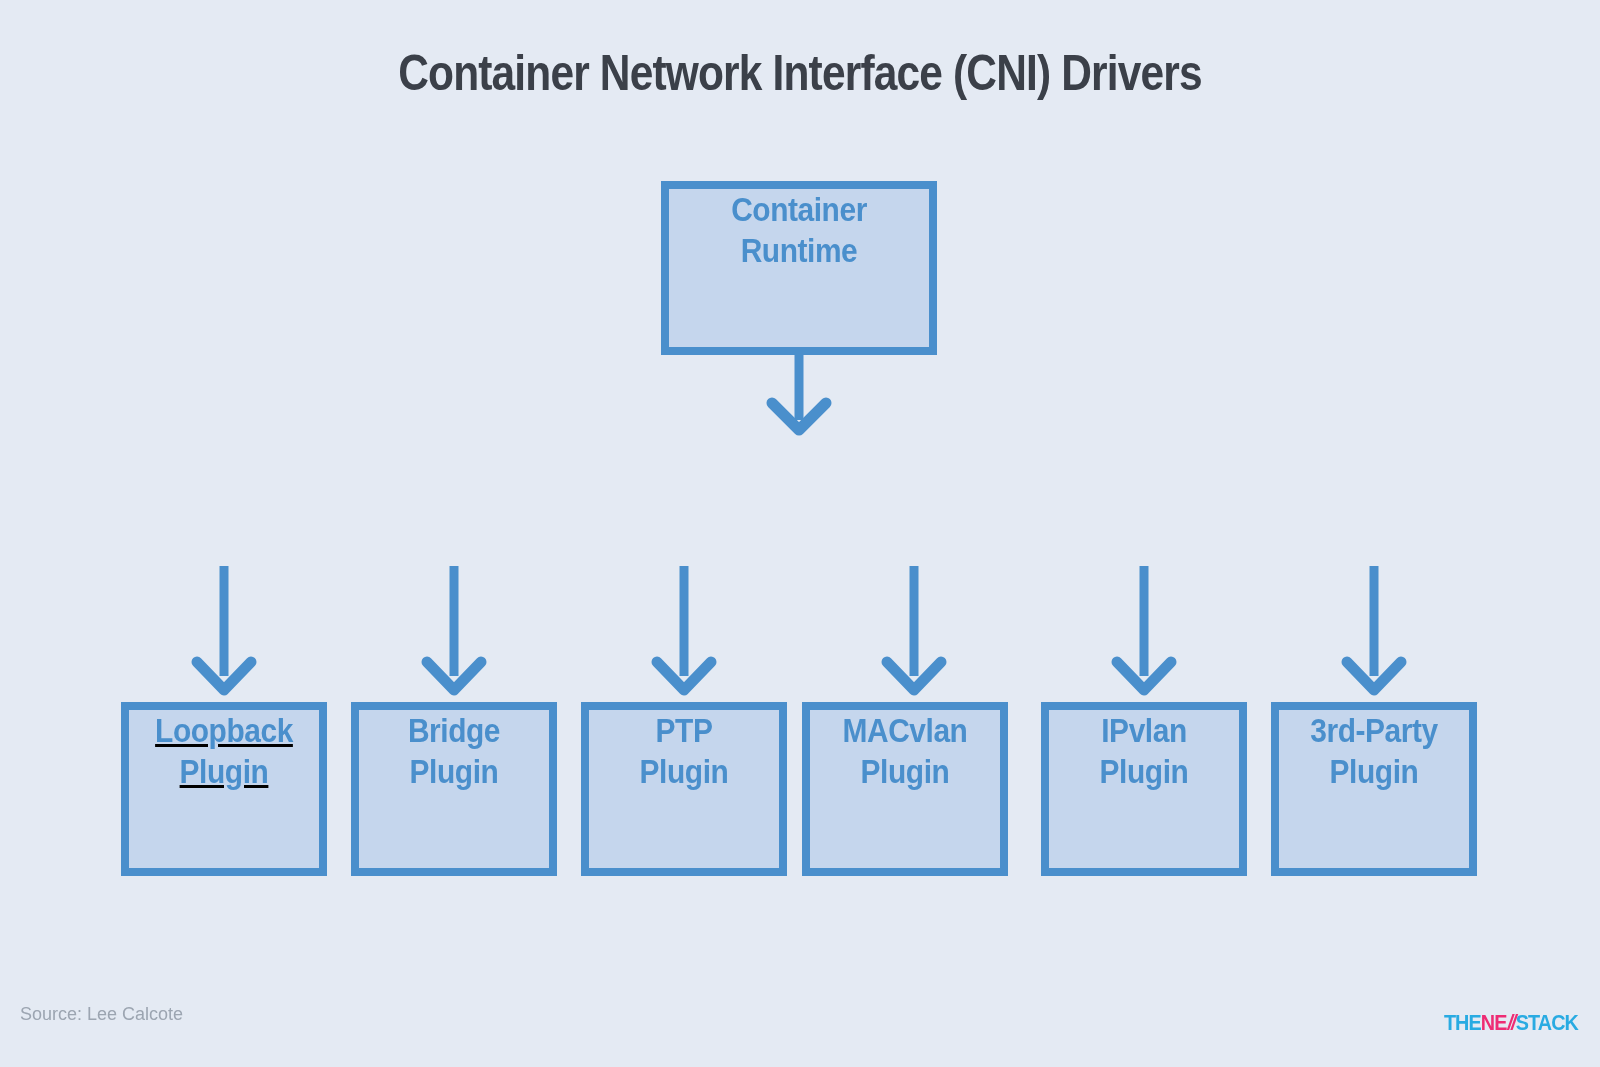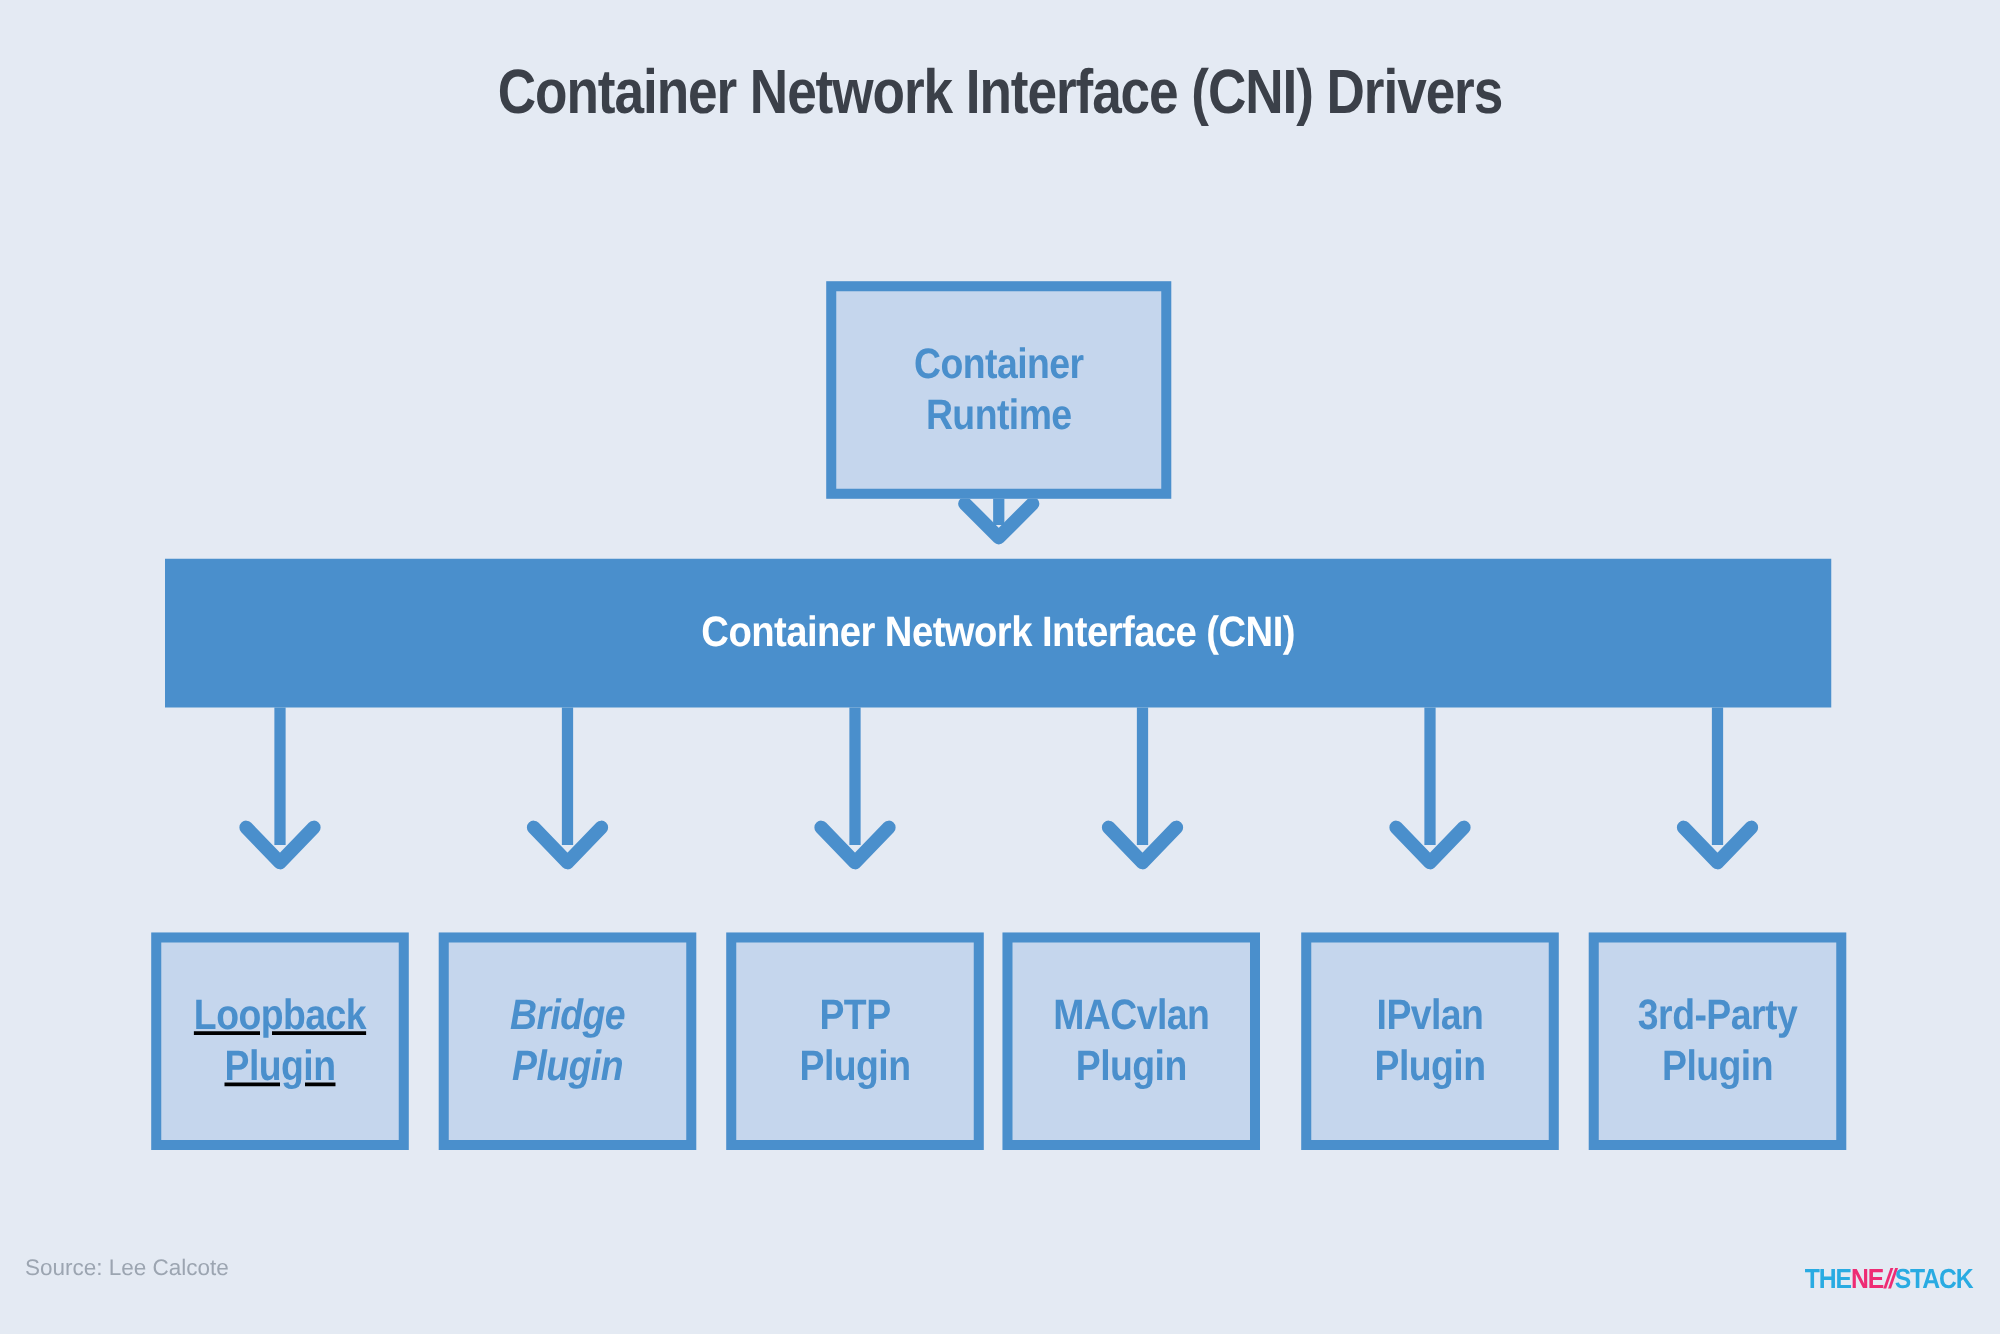--- a/index.html
+++ b/index.html
@@ -34,23 +34,21 @@
     font-weight:bold;
     letter-spacing:-1px;
     color:var(--title-text);
     transform:scaleX(0.85);
   }
   .node{
     position:absolute;
     background:var(--box-fill);
     border:8px solid var(--blue);
     display:flex;
-    align-items:center;
     justify-content:center;
-    margin-top:44px;
   }
   .node-label{
     width:100%;
     text-align:center;
     font-size:34px;
     font-weight:bold;
     line-height:1.2;
     color:var(--blue);
     white-space:pre-line;
     transform:scaleX(0.88);
@@ -155,29 +153,26 @@
       <path class="arrow-stem" d="M1374 566 V 676"></path>
       <path class="arrow-head" d="M1347 662 L1374 690 L1401 662"></path>
     </g>
   </svg>
 
   <div class="node runtime-node">
     <div class="node-label">Container
 Runtime</div>
   </div>
 
-  <div class="cni-bar">
-    <div class="cni-bar-label">Container Network Interface (CNI)</div>
-  </div>
 
   <div class="node plugin-node" style="left:121px;text-decoration:underline;">
     <div class="node-label">Loopback
 Plugin</div>
   </div>
-  <div class="node plugin-node" style="left:351px;font-style:italic;">
+  <div class="node plugin-node" style="left:351px;">
     <div class="node-label">Bridge
 Plugin</div>
   </div>
   <div class="node plugin-node" style="left:581px;">
     <div class="node-label">PTP
 Plugin</div>
   </div>
   <div class="node plugin-node" style="left:802px;">
     <div class="node-label">MACvlan
 Plugin</div>

